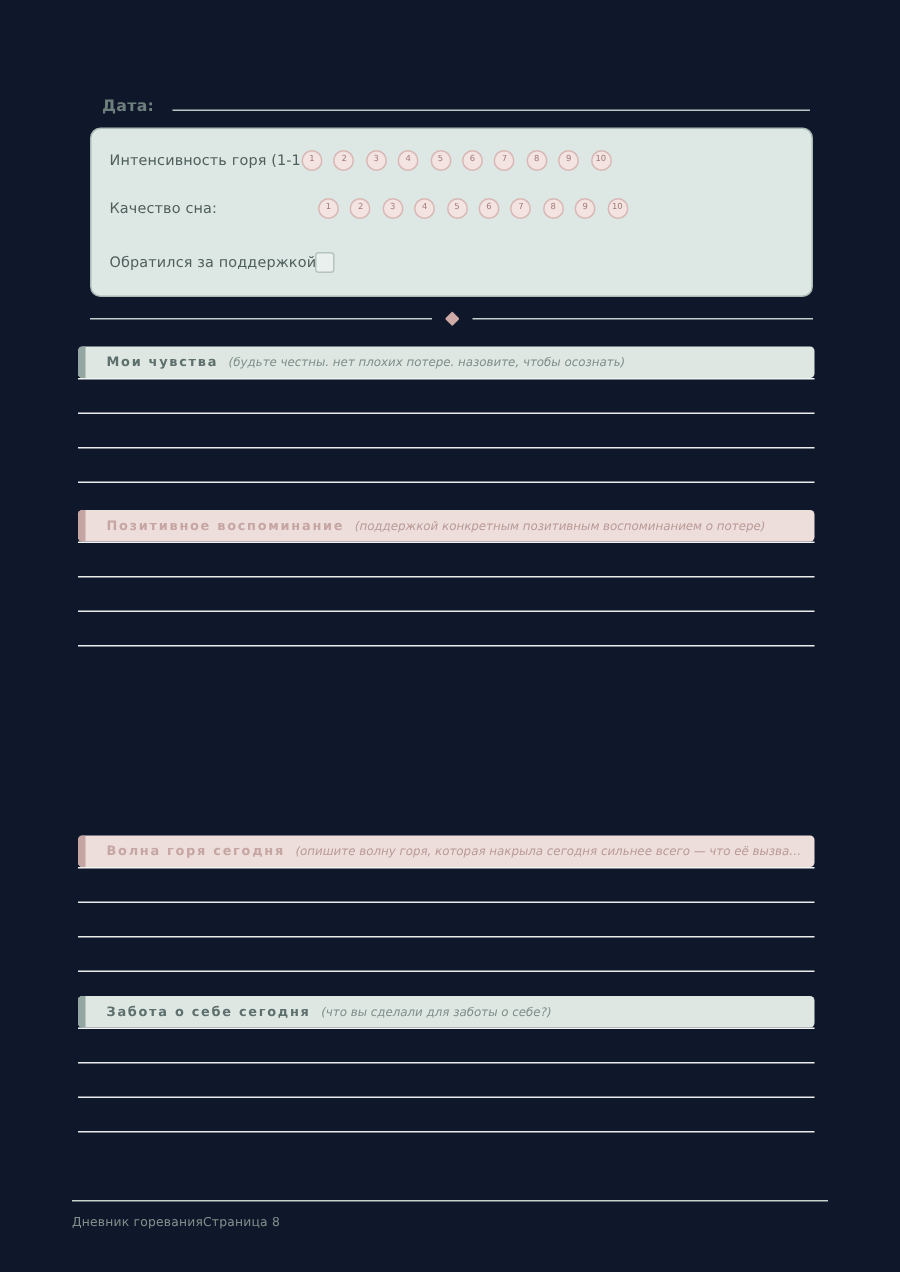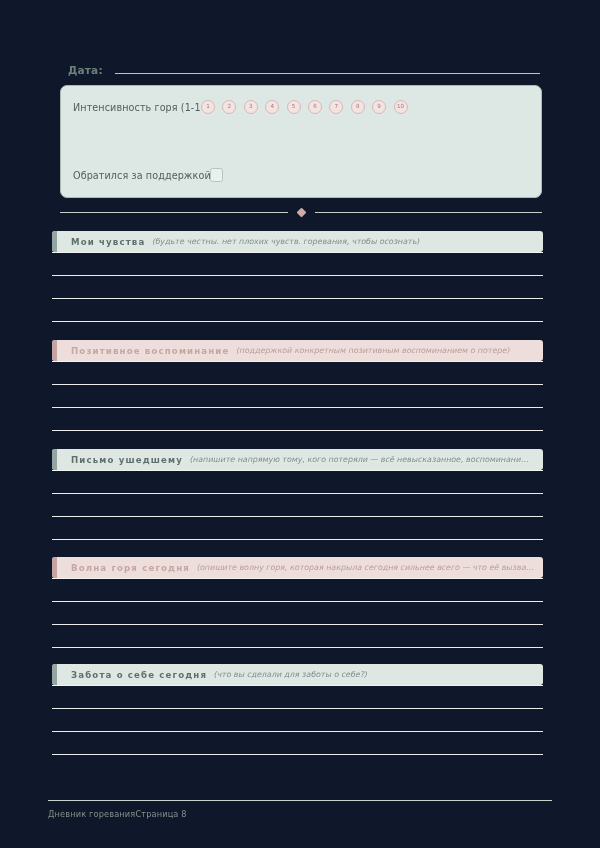--- a/index.html
+++ b/index.html
@@ -242,39 +242,54 @@
         <span class="scale-dot">4</span>
         <span class="scale-dot">5</span>
         <span class="scale-dot">6</span>
         <span class="scale-dot">7</span>
         <span class="scale-dot">8</span>
         <span class="scale-dot">9</span>
         <span class="scale-dot">10</span>
       </span>
     </div>
 
+    <div class="hp-row r2">
+      <span class="hp-label fixed-w">Качество сна:</span>
+      <span class="scale">
+        <span class="scale-dot">1</span>
+        <span class="scale-dot">2</span>
+        <span class="scale-dot">3</span>
+        <span class="scale-dot">4</span>
+        <span class="scale-dot">5</span>
+        <span class="scale-dot">6</span>
+        <span class="scale-dot">7</span>
+        <span class="scale-dot">8</span>
+        <span class="scale-dot">9</span>
+        <span class="scale-dot">10</span>
+      </span>
+    </div>
 
     <div class="hp-row r3">
       <span class="hp-label">Обратился за поддержкой:</span>
       <span class="checkbox"></span>
     </div>
 
   </div>
 
   <div class="divider">
     <span class="div-line"></span>
     <span class="div-diamond"></span>
     <span class="div-line"></span>
   </div>
 
   <div class="section sec-green" style="top:231px;">
     <div class="sec-header">
       <span class="accent"></span>
       <span class="sec-title">Мои чувства</span>
-      <span class="sec-hint">(будьте честны. нет плохих чувств. горевания, чтобы осознать)</span>
+      <span class="sec-hint">(будьте честны. нет плохих потере. назовите, чтобы осознать)</span>
     </div>
     <div class="lines">
       <div class="wline"></div>
       <div class="wline"></div>
       <div class="wline"></div>
     </div>
   </div>
 
   <div class="section sec-pink" style="top:340px;">
     <div class="sec-header">
@@ -282,32 +297,20 @@
       <span class="sec-title">Позитивное воспоминание</span>
       <span class="sec-hint">(поддержкой конкретным позитивным воспоминанием о потере)</span>
     </div>
     <div class="lines">
       <div class="wline"></div>
       <div class="wline"></div>
       <div class="wline"></div>
     </div>
   </div>
 
-  <div class="section sec-green" style="top:449px;">
-    <div class="sec-header">
-      <span class="accent"></span>
-      <span class="sec-title">Письмо ушедшему</span>
-      <span class="sec-hint">(напишите напрямую тому, кого потеряли — всё невысказанное, воспоминани…</span>
-    </div>
-    <div class="lines">
-      <div class="wline"></div>
-      <div class="wline"></div>
-      <div class="wline"></div>
-    </div>
-  </div>
 
   <div class="section sec-pink" style="top:557px;">
     <div class="sec-header">
       <span class="accent"></span>
       <span class="sec-title">Волна горя сегодня</span>
       <span class="sec-hint">(опишите волну горя, которая накрыла сегодня сильнее всего — что её вызва…</span>
     </div>
     <div class="lines">
       <div class="wline"></div>
       <div class="wline"></div>

